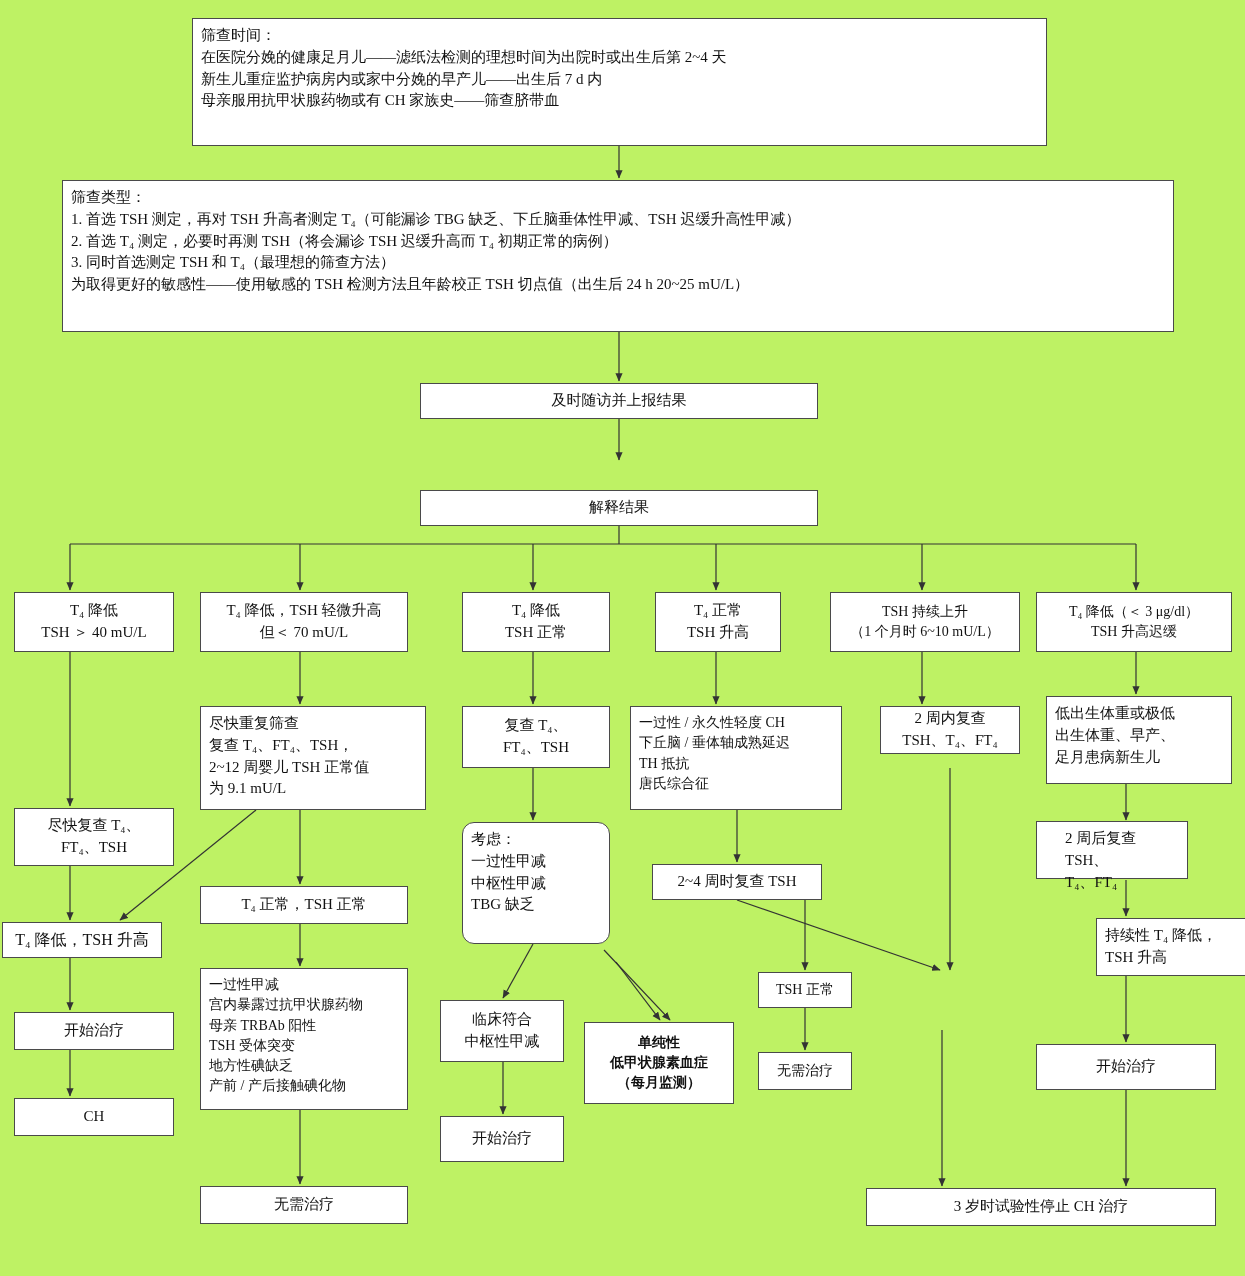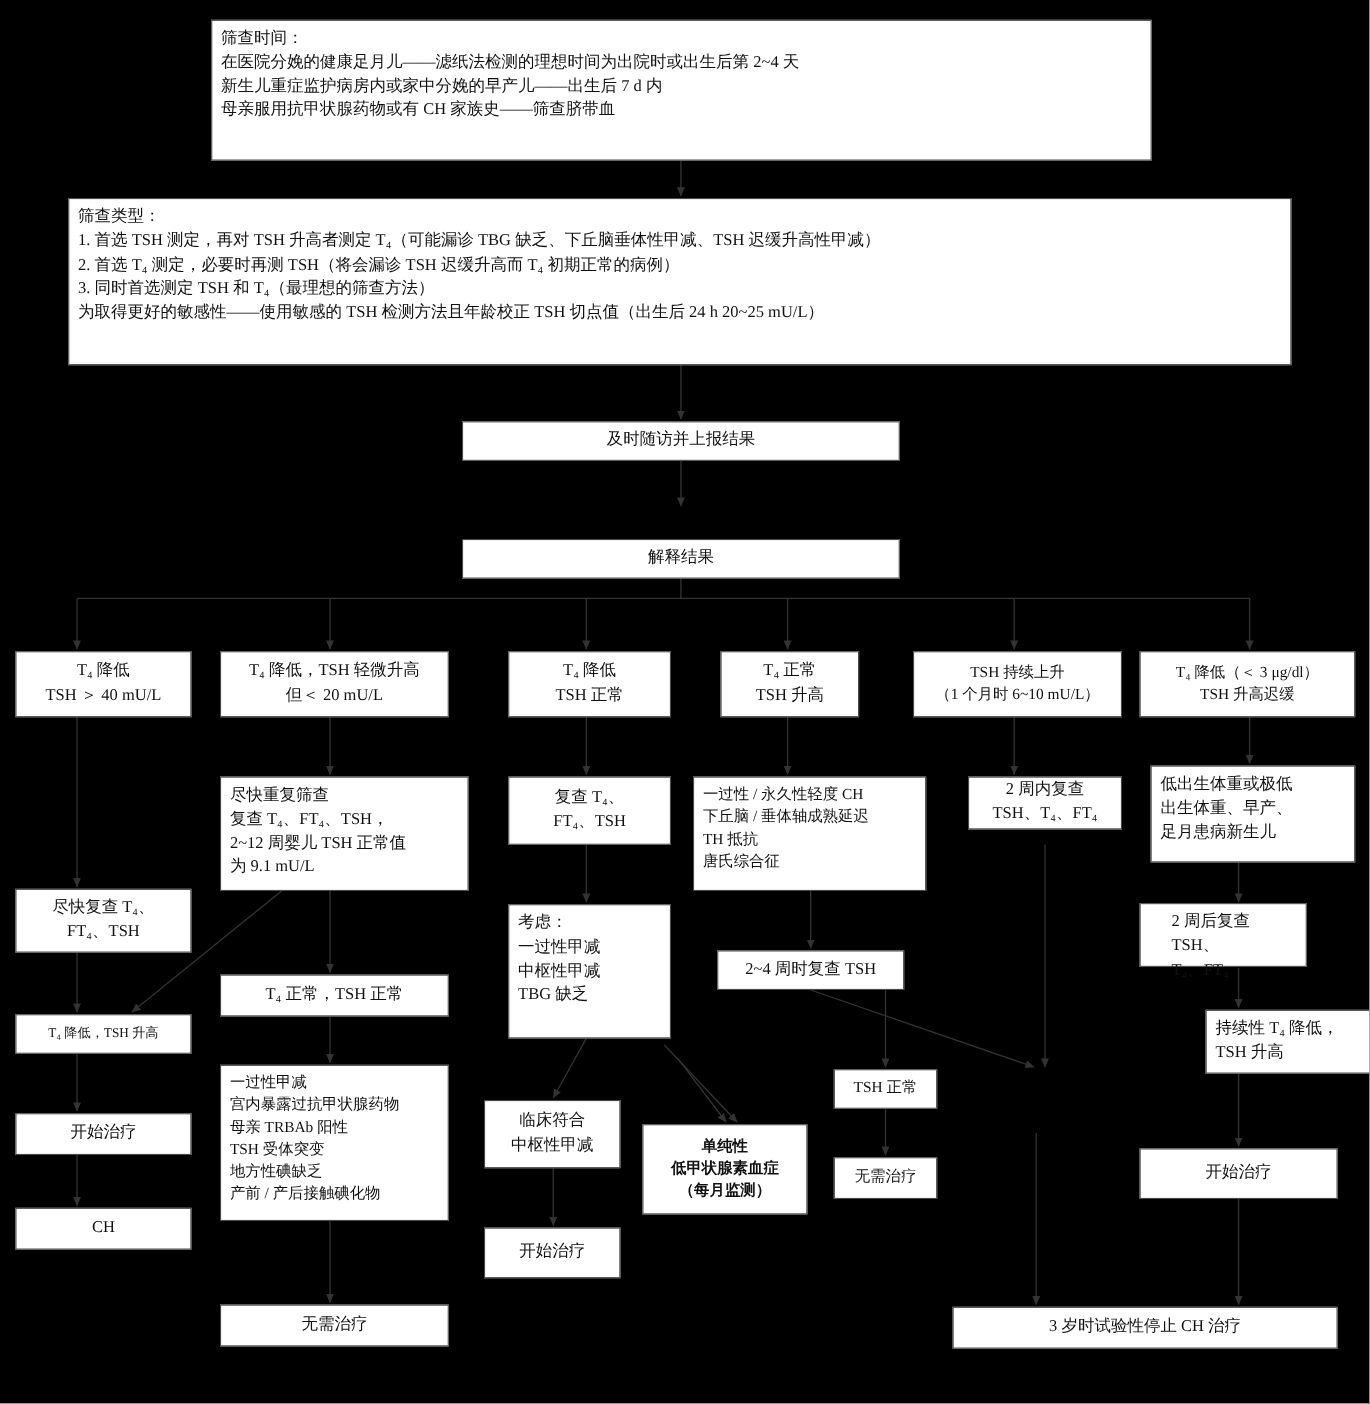--- a/index.html
+++ b/index.html
@@ -9,21 +9,21 @@
   }
   body {
     font-family: "Liberation Serif", "DejaVu Serif", serif;
     color: #111111;
   }
   #canvas {
     position: relative;
     width: 1245px;
     height: 1276px;
     overflow: hidden;
-    background: #000000;
+    background: #bef264;
   }
   .box {
     position: absolute;
     box-sizing: border-box;
     border: 1px solid #4a4a4a;
     background: #ffffff;
     font-size: 15px;
     line-height: 1.45;
     padding: 6px 8px;
     white-space: pre-line;
@@ -130,21 +130,21 @@
    为取得更好的敏感性——使用敏感的 TSH 检测方法且年龄校正 TSH 切点值（出生后 24 h 20~25 mU/L）</div>
 
   <div class="box center" style="left:420px;top:383px;width:398px;height:36px;">及时随访并上报结果</div>
 
   <div class="box center" style="left:420px;top:462px;width:398px;height:36px;margin-top:28px;">解释结果</div>
 
   <div class="box center" style="left:14px;top:592px;width:160px;height:60px;">T₄ 降低
 TSH ＞ 40 mU/L</div>
 
   <div class="box center" style="left:200px;top:592px;width:208px;height:60px;">T₄ 降低，TSH 轻微升高
-但＜ 20 mU/L</div>
+但＜ 70 mU/L</div>
 
   <div class="box center" style="left:462px;top:592px;width:148px;height:60px;">T₄ 降低
 TSH 正常</div>
 
   <div class="box center" style="left:655px;top:592px;width:126px;height:60px;">T₄ 正常
 TSH 升高</div>
 
   <div class="box center" style="left:830px;top:592px;width:190px;height:60px;font-size:14px;">TSH 持续上升
 （1 个月时 6~10 mU/L）</div>
 
@@ -167,25 +167,25 @@
 TH 抵抗
 唐氏综合征</div>
 
   <div class="box center" style="left:880px;top:706px;width:140px;height:48px;">2 周内复查
 TSH、T₄、FT₄</div>
 
   <div class="box left" style="left:1046px;top:696px;width:186px;height:88px;">低出生体重或极低
 出生体重、早产、
 足月患病新生儿</div>
 
-  <div class="box center" style="left:14px;top:922px;width:160px;height:36px;font-size:12px;">T₄ 降低，TSH 升高</div>
+  <div class="box center" style="left:2px;top:922px;width:160px;height:36px;font-size:16px;">T₄ 降低，TSH 升高</div>
 
   <div class="box center" style="left:200px;top:886px;width:208px;height:38px;">T₄ 正常，TSH 正常</div>
 
-  <div class="box left" style="left:462px;top:822px;width:148px;height:122px;">考虑：
+  <div class="box left" style="left:462px;top:822px;width:148px;height:122px;border-radius:12px;">考虑：
   一过性甲减
   中枢性甲减
   TBG 缺乏</div>
 
   <div class="box center" style="left:652px;top:864px;width:170px;height:36px;">2~4 周时复查 TSH</div>
 
   <div class="box left" style="left:1036px;top:821px;width:152px;height:58px;padding-left:28px;">2 周后复查 TSH、
 T₄、FT₄</div>
 
   <div class="box center" style="left:14px;top:1012px;width:160px;height:38px;">开始治疗</div>

